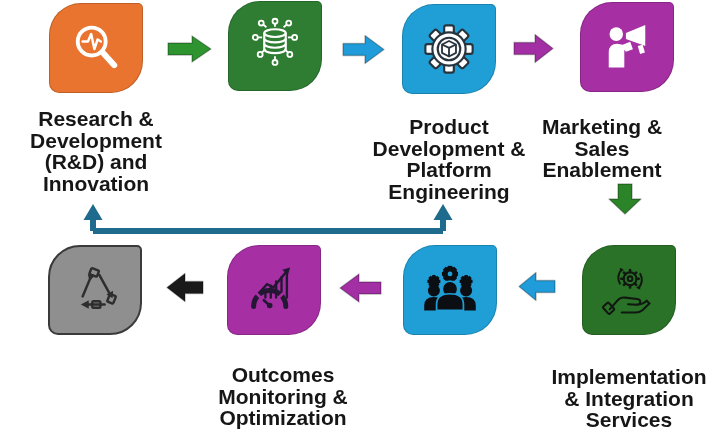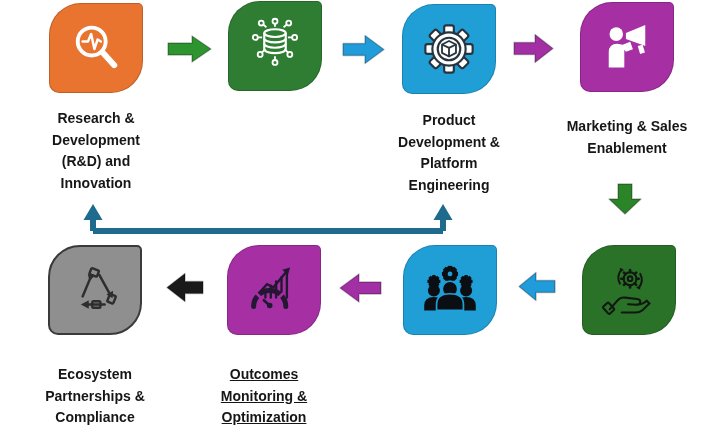--- a/index.html
+++ b/index.html
@@ -10,21 +10,21 @@
   .tile{
     position:absolute;width:94px;height:90px;
     border-radius:32px 5px 32px 10px;
     display:flex;align-items:center;justify-content:center;
     box-sizing:border-box;border:1px solid rgba(0,0,0,0.18);
   }
   .tile svg{width:58px;height:58px;display:block;}
   .tile-gray-border{border:2.5px solid #3a3a3a;}
   .label{
     position:absolute;width:170px;text-align:center;
-    font-size:14px;line-height:21.5px;font-weight:700;color:#161616;
+    font-size:21px;line-height:21.5px;font-weight:700;color:#161616;
     white-space:pre-line;letter-spacing:0px;
   }
   svg.arrow{position:absolute;overflow:visible;}
   .ar-ol{stroke:rgba(0,0,0,0.28);stroke-width:1.4;stroke-linejoin:round;}
   svg.connector{position:absolute;overflow:visible;}
 </style>
 </head>
 <body>
 
 <div id="stage">
@@ -83,34 +83,34 @@
         <rect x="22.5" y="5" width="9" height="10" rx="2" transform="rotate(315 27 27)"></rect>
         <circle cx="27" cy="27" r="15.5"></circle>
       </g>
       <circle cx="27" cy="27" r="10.5" fill="none" stroke="#27333d" stroke-width="2"></circle>
       <g fill="none" stroke="#27333d" stroke-width="1.7" stroke-linejoin="round">
         <polygon points="27,19.5 33.5,22.8 33.5,30.6 27,34 20.5,30.6 20.5,22.8"></polygon>
         <path d="M20.5,22.8 L27,26 L33.5,22.8 M27,26 V34"></path>
       </g>
     </svg>
   </div>
-  <div class="label" style="left:364px;top:110px;">Product
+  <div class="label" style="left:364px;top:116px;">Product
 Development &amp;
 Platform
 Engineering</div>
 
   <div class="tile" style="left: 580px; top: 2px; background-color: rgb(165, 47, 163);">
     <svg viewBox="0 0 54 54">
       <circle cx="17" cy="15" r="6.3" fill="#fff"></circle>
       <path d="M10,46 V32 q0,-8 8,-8 l5,1 7,-3 2.5,7 -6.5,2.5 -1.5,-2 V46 Z" fill="#fff"></path>
       <polygon points="26,14 44,6.5 44,26 26,19.5" fill="#fff"></polygon>
       <path d="M37,26 l2.2,7.5 4.5,-1.3 -2.2,-7.4 z" fill="#fff"></path>
     </svg>
   </div>
-  <div class="label" style="left:542px;top:116px;">Marketing &amp; Sales
+  <div class="label" style="left:517px;top:116px;">Marketing &amp; Sales
 Enablement</div>
 
   <div class="tile" style="left: 582px; top: 245px; background-color: rgb(43, 114, 41);">
     <svg viewBox="0 0 54 54">
       <g fill="none" stroke="#101810" stroke-width="1.9" stroke-linecap="round">
         <circle cx="28" cy="16.5" r="6"></circle>
         <circle cx="28" cy="16.5" r="2.2"></circle>
         <g stroke-width="2.5">
           <line x1="28" y1="8.4" x2="28" y2="10.4"></line>
             <line x1="28" y1="22.6" x2="28" y2="24.6"></line>
@@ -123,20 +123,23 @@
         </g>
         <path d="M18.5,21 a11,11 0 0 1 1.5,-13"></path>
         <path d="M37.5,12 a11,11 0 0 1 -1.5,13"></path>
         <path d="M9,45 l7.5,-8.5 q2.5,-2.8 6.8,-2.4 l11.2,1.2 q3.3,0.4 3,3 q-0.3,2.7 -3.4,2.5 l-8.1,-0.6 M34,40.5 q5.5,0.3 9.5,-3.5 l2.5,2.5 -6.5,6.3 q-2.8,2.2 -6.3,2.2 h-13"></path>
         <rect x="4.5" y="39.5" width="7" height="9" rx="1" transform="rotate(-42 8 44)"></rect>
       </g>
       <polygon points="18.6,6.2 22.4,8.3 18.4,10.5" fill="#101810"></polygon>
       <polygon points="37.4,26.8 33.6,24.7 37.6,22.5" fill="#101810"></polygon>
     </svg>
   </div>
+  <div class="label" style="left:544px;top:366px;">Implementation
+&amp; Integration
+Services</div>
 
   <div class="tile" style="left: 403px; top: 245px; background-color: rgb(32, 159, 214);">
     <svg viewBox="0 0 54 54">
       <g fill="#0b0f14">
         <g stroke="#0b0f14" stroke-width="3">
           <line x1="12" y1="13" x2="12" y2="25"></line>
             <line x1="6" y1="19" x2="18" y2="19"></line>
           <line x1="7.8" y1="14.8" x2="16.2" y2="23.2"></line>
             <line x1="16.2" y1="14.8" x2="7.8" y2="23.2"></line>
           <line x1="42" y1="13" x2="42" y2="25"></line>
@@ -175,42 +178,39 @@
         <polyline points="12,31 20.5,21.5 26.5,24.5 38.5,10"></polyline>
         <path d="M8,42.5 A15,15 0 0 1 38,42.5" stroke-width="4.6"></path>
         <line x1="23" y1="41.5" x2="17.5" y2="36.5" stroke-width="2.4"></line>
       </g>
       <polygon points="34.8,8.2 42,6 39.8,13.4" fill="#231733"></polygon>
       <circle cx="23" cy="41.5" r="2.6" fill="#231733"></circle>
       <line x1="15.2" y1="34.7" x2="10.3" y2="29.8" stroke="#A52FA3" stroke-width="2.4"></line>
       <line x1="30.8" y1="34.7" x2="35.7" y2="29.8" stroke="#A52FA3" stroke-width="2.4"></line>
     </svg>
   </div>
-  <div class="label" style="left:179px;top:364px;text-decoration:underline;">Outcomes
+  <div class="label" style="left:198px;top:364px;">Outcomes
 Monitoring &amp;
 Optimization</div>
 
   <div class="tile tile-gray-border" style="left: 48px; top: 245px; background-color: rgb(143, 143, 143);">
     <svg viewBox="0 0 54 54">
       <g fill="none" stroke="#2e2e2e" stroke-width="2.3" stroke-linecap="round" stroke-linejoin="round">
         <path d="M15.5,33 L23,15"></path>
         <path d="M31,13 L41,31"></path>
         <path d="M36,40.5 L18,40.5"></path>
         <rect x="22.5" y="7.5" width="7.5" height="6" rx="1.2" transform="rotate(22 26 10.5)"></rect>
         <rect x="39.5" y="31.5" width="6" height="7.5" rx="1.2" transform="rotate(22 42.5 35)"></rect>
         <rect x="24.5" y="37.5" width="7.5" height="6" rx="1.2"></rect>
       </g>
       <polygon points="20.3,12.2 27.2,13.2 21.8,18.6" fill="#2e2e2e"></polygon>
       <polygon points="43.8,27.6 43.4,34.6 37.6,31.1" fill="#2e2e2e"></polygon>
       <polygon points="21.2,36.6 13.8,40.5 21.2,44.4" fill="#2e2e2e"></polygon>
     </svg>
   </div>
-  <div class="label" style="left:10px;top:364px;">Ecosystem
-Partnerships &amp;
-Compliance</div>
 
   <svg class="arrow" style="left:168px;top:35px;width:44px;height:28px;" viewBox="0 0 44 28">
     <polygon class="ar-ol" points="0,8 24,8 24,1 43,14 24,27 24,20 0,20" style="fill: rgb(46, 148, 48);"></polygon>
   </svg>
 
   <svg class="arrow" style="left:343px;top:34px;width:42px;height:31px;" viewBox="0 0 42 31">
     <polygon class="ar-ol" points="0,9.5 22,9.5 22,1.5 41,15.5 22,29.5 22,21.5 0,21.5" style="fill: rgb(31, 156, 217);"></polygon>
   </svg>
 
   <svg class="arrow" style="left:514px;top:33px;width:40px;height:31px;" viewBox="0 0 40 31">

